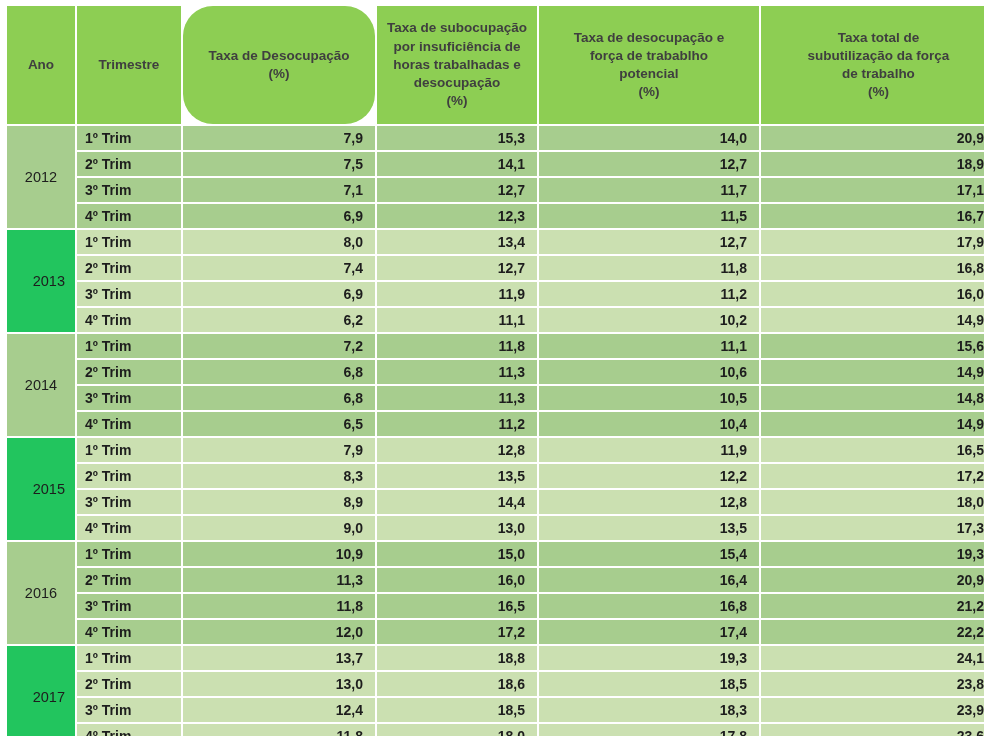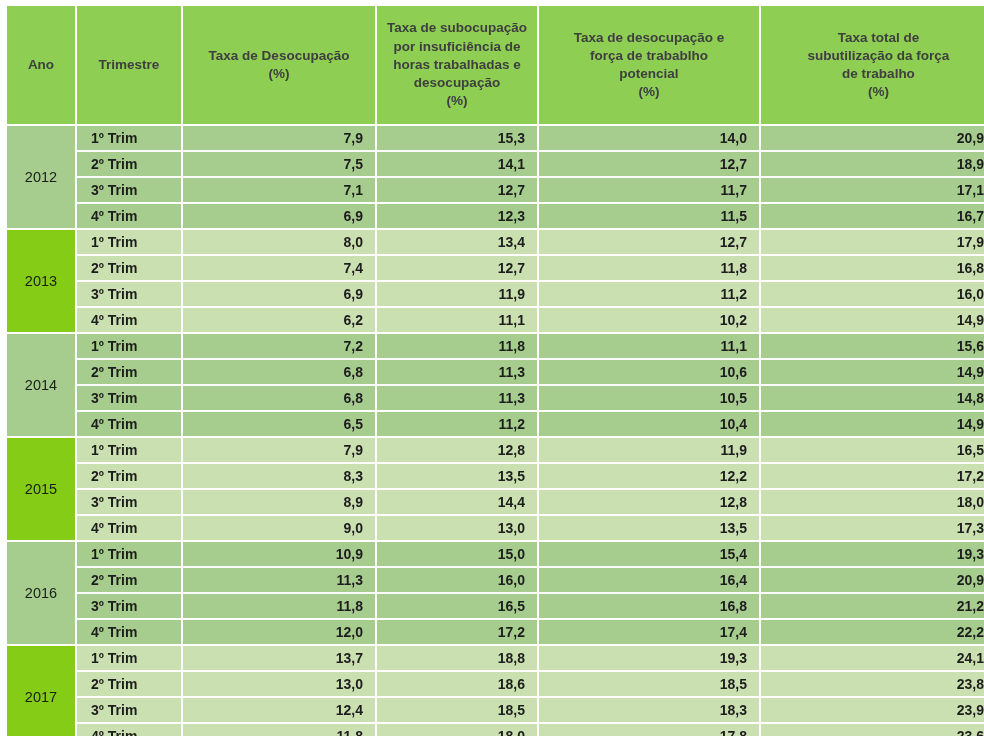--- a/index.html
+++ b/index.html
@@ -38,21 +38,21 @@
     line-height: 1.35;
     text-align: center;
     vertical-align: middle;
     height: 118px;
     padding: 2px 4px;
     box-sizing: border-box;
     border: 0;
   }
   th.col-ano      { width: 68px; }
   th.col-tri      { width: 104px; }
-  th.col-v1       { width: 192px; }
+  th.col-v1       { width: 192px; border-radius: 30px; }
   th.col-v2       { width: 160px; }
   th.col-v3       { width: 220px; }
   th.col-v4       { width: 235px; }
 
   
   tbody td {
     font-size: 14px;
     color: #1d1d1d;
     height: 24px;
     padding: 0 10px;
@@ -63,34 +63,34 @@
   }
 
   td.year-cell {
     text-align: center;
     vertical-align: middle;
     font-size: 14.5px;
   }
   td.tri-cell {
     text-align: left;
     font-weight: bold;
-    padding-left: 14px;
+    padding-left: 8px;
     margin-left: 32px;
   }
   td.num-cell {
     text-align: right;
     font-weight: bold;
     padding-right: 12px;
   }
 
   
   tr.band-dark td  { background: #A7CD8E; }
   tr.band-light td { background: #CBE0B1; }
   td.year-cell.band-dark  { background: #A7CD8E; margin-left: 28px; }
-  td.year-cell.band-light { background: #84cc16; }
+  td.year-cell.band-light { background: #22c55e; text-align: right; }
 </style>
 </head>
 <body>
 
 <div id="table-wrap">
   <table class="stats">
     <thead>
       <tr>
         <th class="col-ano">
             <div>Ano</div>

